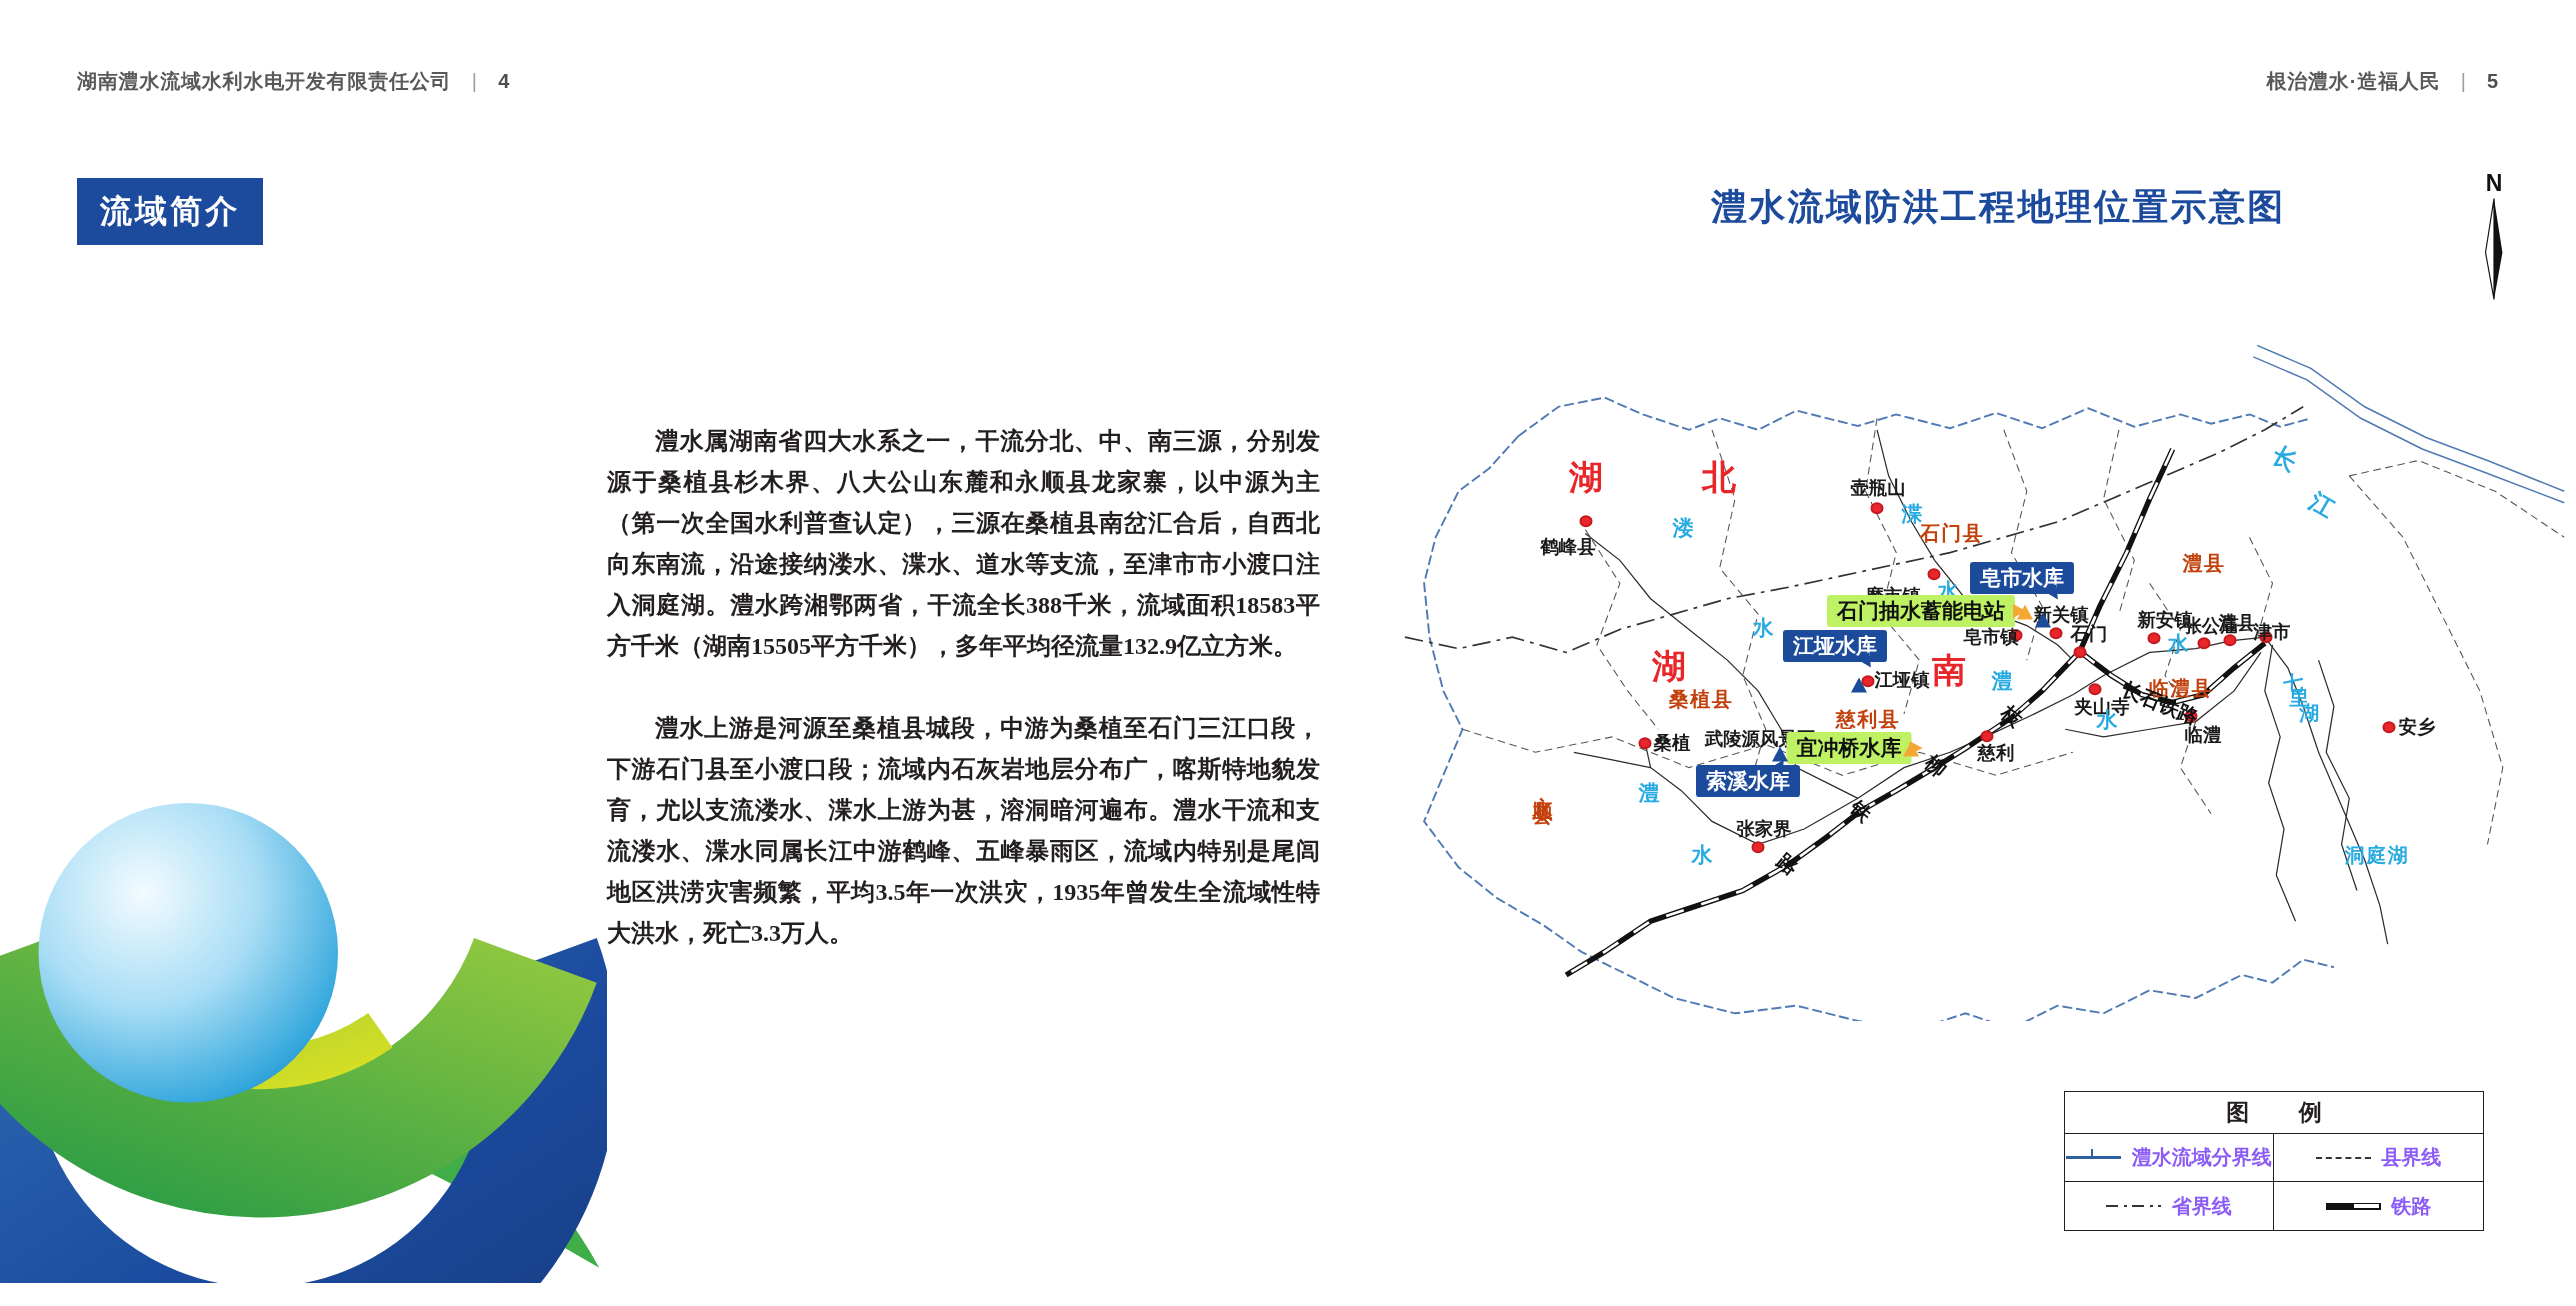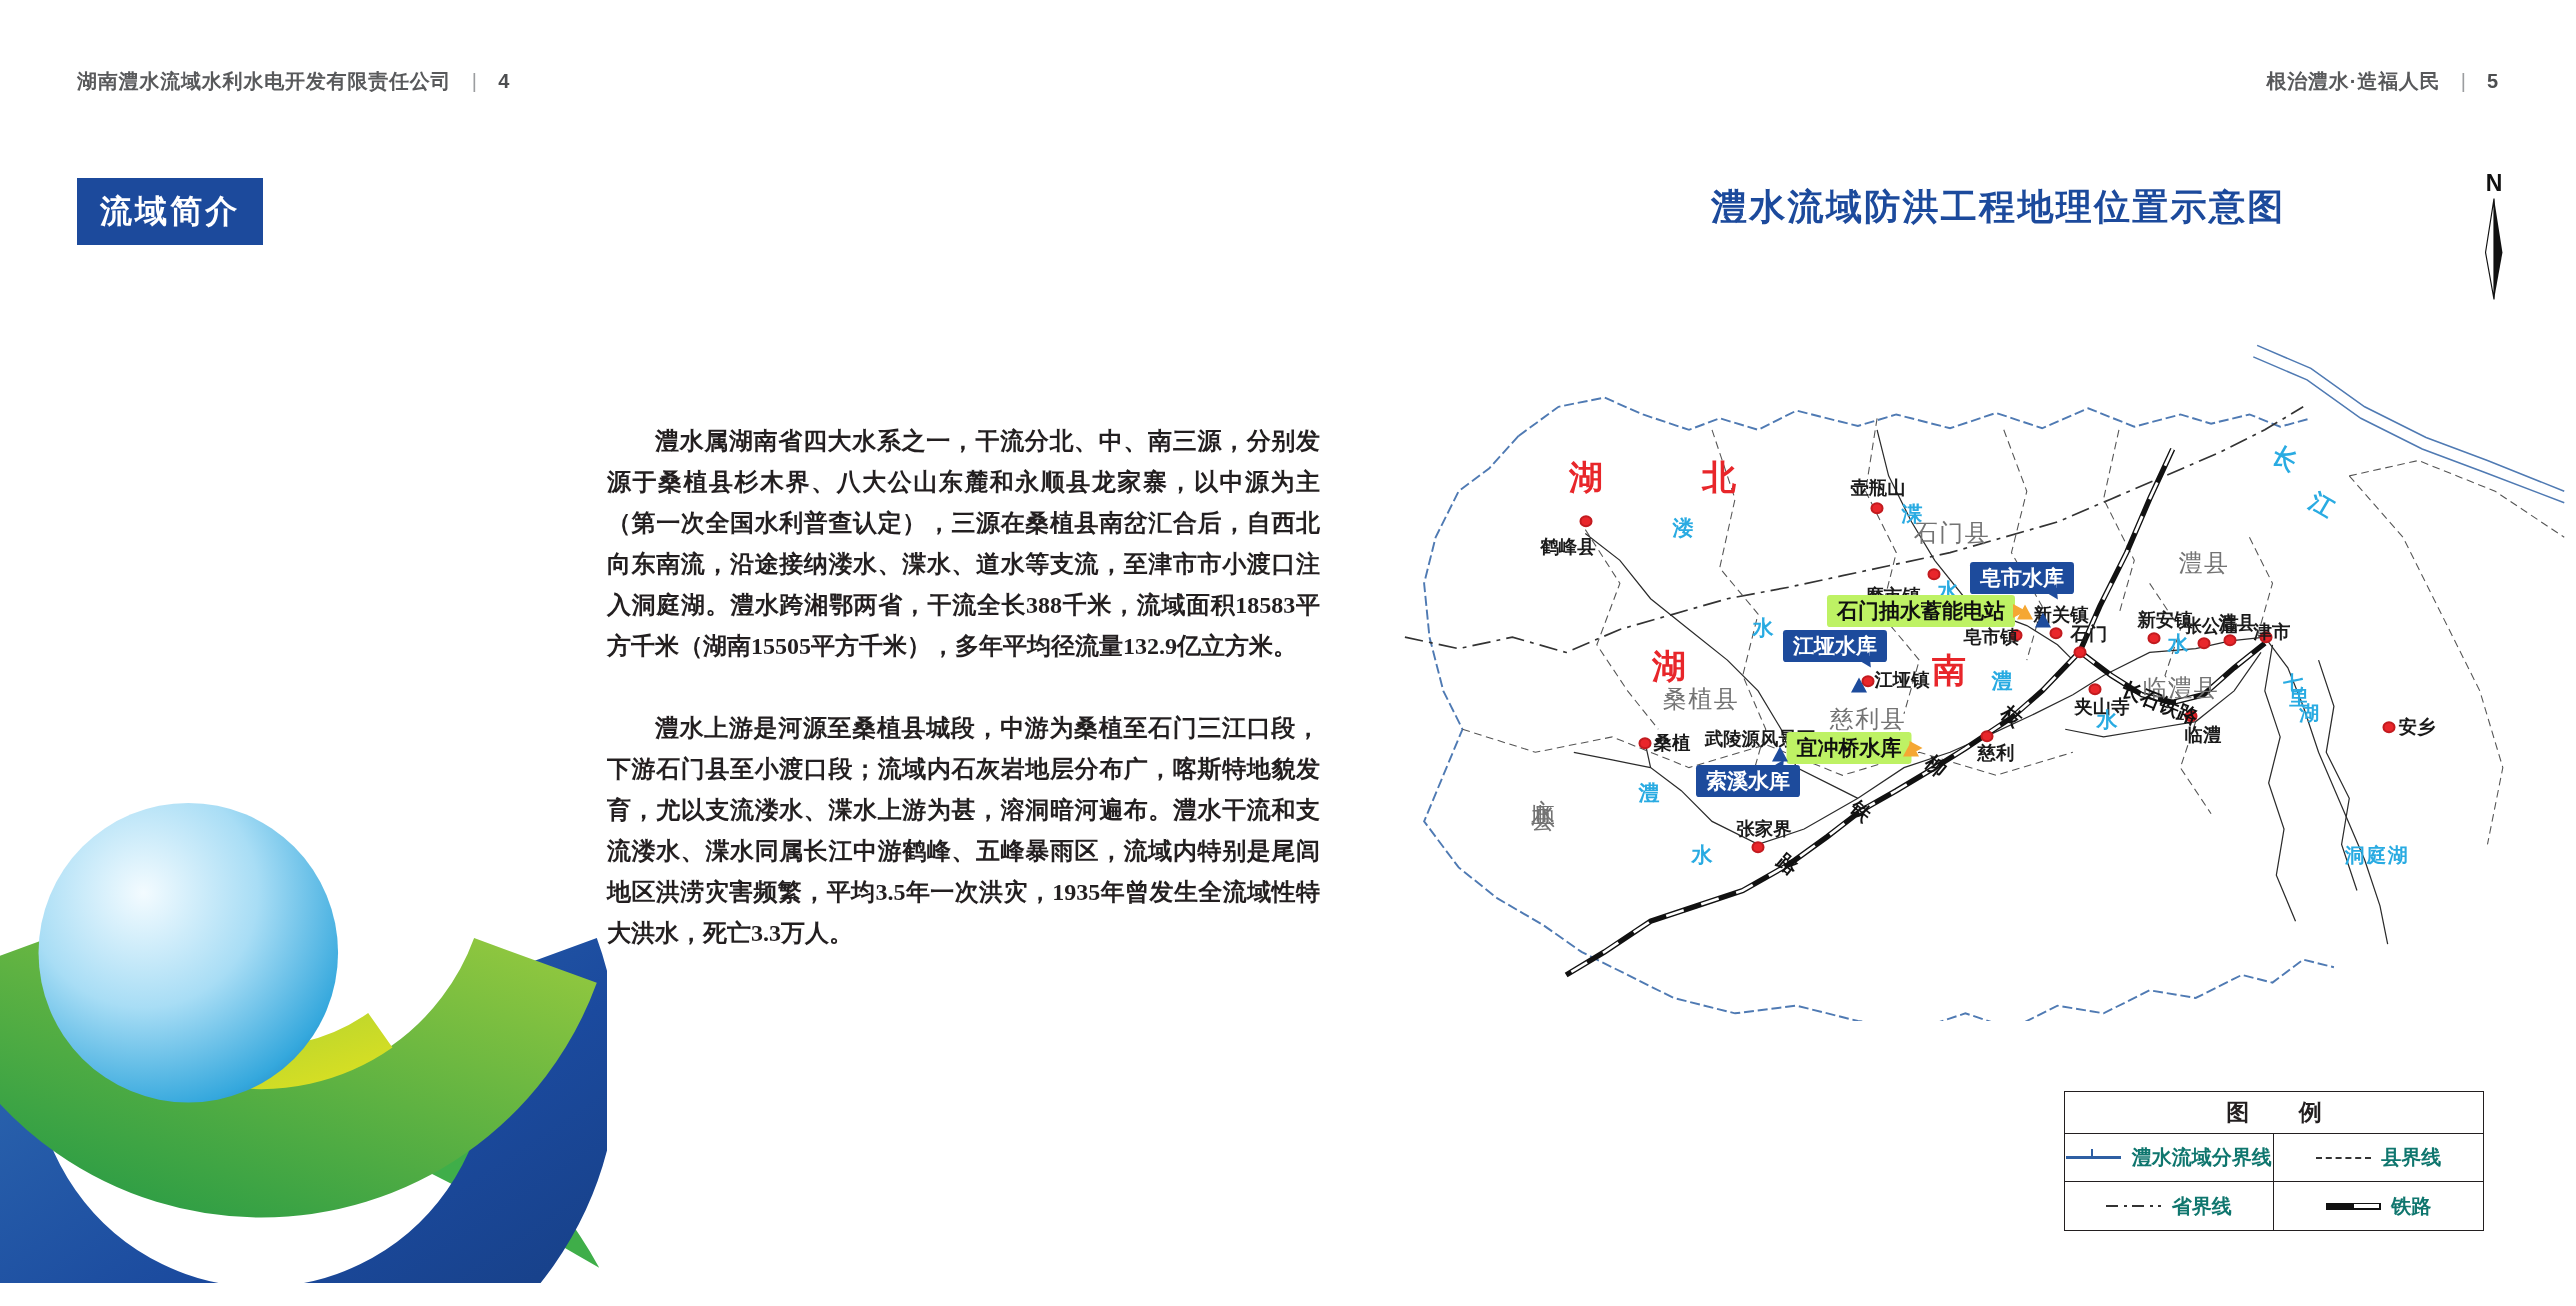--- a/index.html
+++ b/index.html
@@ -23,21 +23,21 @@
   #body-text p{margin:0 0 41px 0;text-indent:2em}
 
   
   #map-title{position:absolute;left:1711px;top:183px;width:561px;text-align:center;
     font-size:36px;font-weight:bold;color:#1c4a9c;letter-spacing:2.3px;white-space:nowrap}
   #compass{position:absolute;left:2471px;top:170px;width:46px;text-align:center}
   #compass .n{font-size:23px;font-weight:bold;color:#111}
 
   .mlabel{position:absolute;transform:translate(-50%,-50%);white-space:nowrap;line-height:1}
   .province-char{font-size:34px;font-weight:bold;color:#e8262a;letter-spacing:0}
-  .county-label{font-size:24px;font-weight:normal;color:#737373;letter-spacing:1.5px}
+  .county-label{font-size:20px;font-weight:bold;color:#c2410c;letter-spacing:1.5px}
   .county-label.vert{writing-mode:vertical-rl;letter-spacing:4.6px}
   .town-label{font-size:18.4px;font-weight:bold;color:#1a1a1a}
   .town-dot{position:absolute;width:13px;height:11.5px;border-radius:50%;
     background:#e9262b;border:2.3px solid #c21b1f;transform:translate(-50%,-50%);box-sizing:border-box}
   .river-char{font-size:21px;font-weight:bold;color:#29abe2}
   .river-char.big{font-size:24px}
   .rail-char{font-size:20px;font-weight:bold;color:#111}
   .landmark-label{font-size:18.4px;font-weight:bold;color:#1a1a1a}
   .lake-label{font-size:20px;font-weight:bold;color:#29abe2;letter-spacing:1.5px}
 
@@ -58,21 +58,21 @@
 
   
   #legend{position:absolute;left:2064px;top:1091px;width:418px;border:1.5px solid #231f20;background:#fff}
   #legend .lg-title{height:41px;line-height:41px;text-align:center;font-size:23px;font-weight:bold;
     letter-spacing:21.5px;text-indent:21.5px;border-bottom:1.5px solid #231f20}
   #legend .lg-grid{display:grid;grid-template-columns:1fr 1fr}
   #legend .lg-cell{height:48px;display:flex;align-items:center;justify-content:center;gap:10.7px;
     border-bottom:1.5px solid #231f20;border-right:1.5px solid #231f20;box-sizing:border-box}
   #legend .lg-cell:nth-child(2n){border-right:none}
   #legend .lg-cell:nth-child(3),#legend .lg-cell:nth-child(4){border-bottom:none}
-  #legend .lg-label{font-size:20px;font-weight:bold;color:#0f766e}
+  #legend .lg-label{font-size:20px;font-weight:bold;color:#8b5cf6}
   .sym{display:inline-block;width:55px;position:relative}
   .sym-basin{height:2.3px;background:#2e5fa3}
   .sym-basin::after{content:"";position:absolute;left:25px;top:-7px;width:2.3px;height:7px;background:#2e5fa3}
   .sym-county{height:0;border-top:2.3px dashed #333}
   .sym-province{height:2.3px;background:repeating-linear-gradient(90deg,#333 0 12.3px,transparent 12.3px 17.7px,#333 17.7px 21px,transparent 21px 26px)}
   .sym-rail{height:7px;background:#111}
   .sym-rail::after{content:"";position:absolute;right:1.5px;top:1.5px;width:25px;height:3.8px;background:#fff;border:0}
 </style>
 </head>
 <body>

